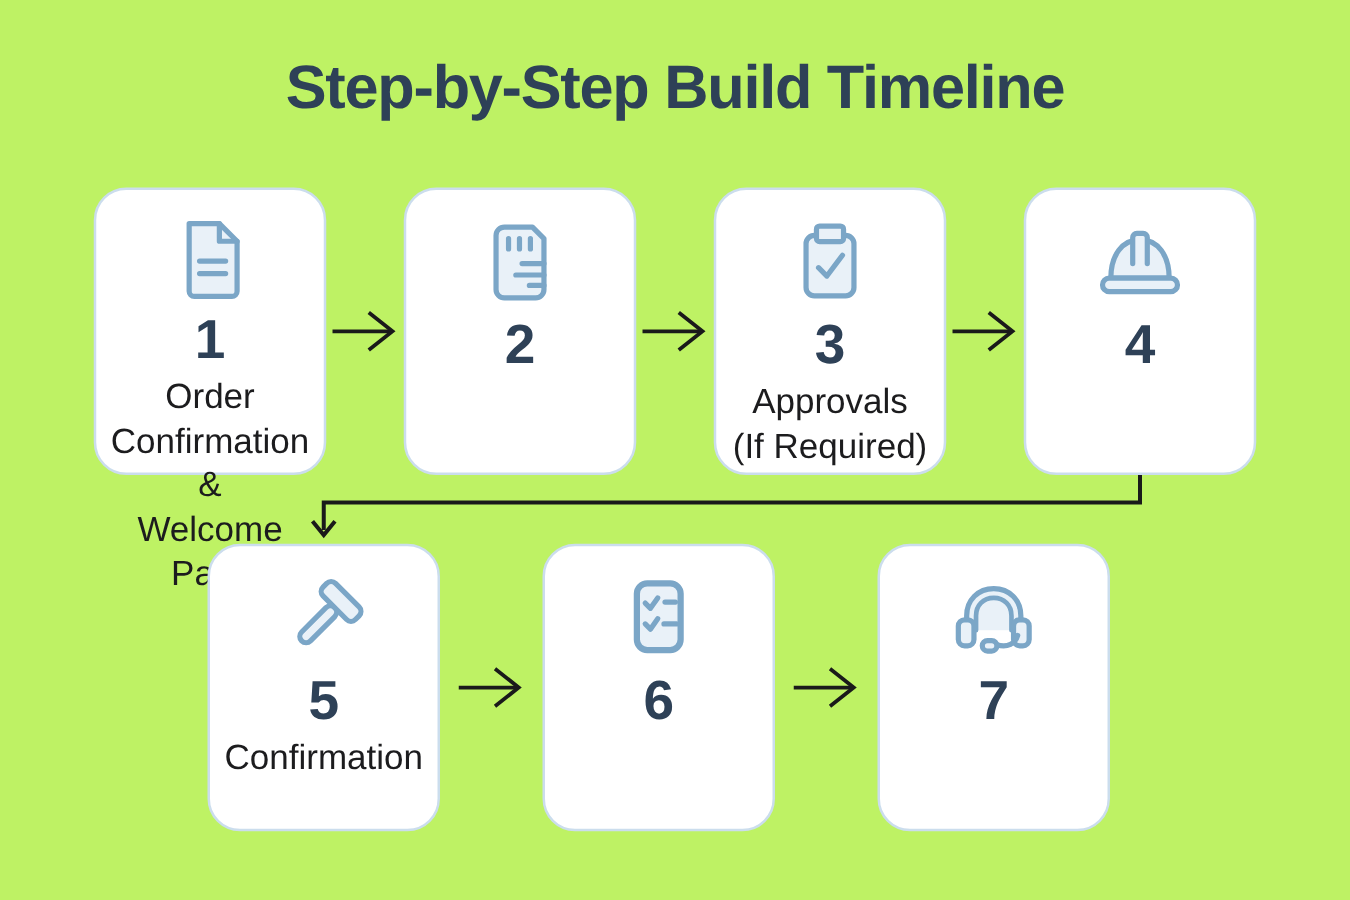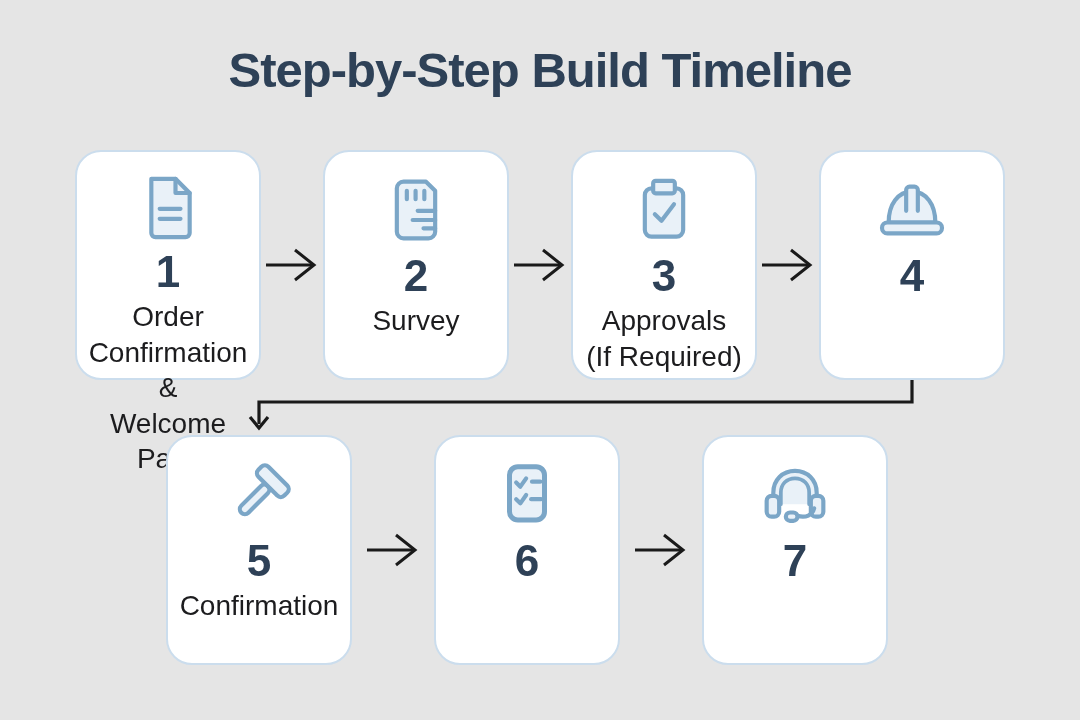--- a/index.html
+++ b/index.html
@@ -1,20 +1,20 @@
 <!DOCTYPE html>
 <html><head>
 <meta charset="utf-8">
 <style>
   html, body { margin: 0; padding: 0; background: #ffffff; }
   .canvas {
     position: relative;
     width: 1080px;
     height: 720px;
-    background: #e5e5e5;
+    background: #bef264;
     font-family: "Liberation Sans", sans-serif;
     overflow: hidden;
   }
   .title {
     position: absolute;
     top: 42px;
     left: 0;
     width: 100%;
     text-align: center;
     font-size: 49px;
@@ -116,21 +116,20 @@
 
   <div class="card row1" style="left:323px">
     <div class="icon">
       <svg width="80" height="80" viewBox="0 0 96 96">
         <path class="st fl" d="M33 14 H60 L71 25 V74 A8 8 0 0 1 63 82 H33 A8 8 0 0 1 25 74 V22 A8 8 0 0 1 33 14 Z"></path>
         <path class="st" d="M37 25 V35 M47.5 25 V35 M58 25 V35"></path>
         <path class="st" d="M50 49 H71 M44 60 H71 M57 70 H71"></path>
       </svg>
     </div>
     <div class="num">2</div>
-    <div class="lbl">Survey</div>
   </div>
 
   <svg class="arrow" style="left:512px; top:245px" viewBox="0 0 56 40">
     <line x1="2" y1="20" x2="49" y2="20"></line>
     <polyline points="31,5 50,20 31,35"></polyline>
   </svg>
 
   <div class="card row1" style="left:571px">
     <div class="icon">
       <svg width="80" height="80" viewBox="0 0 96 96">

